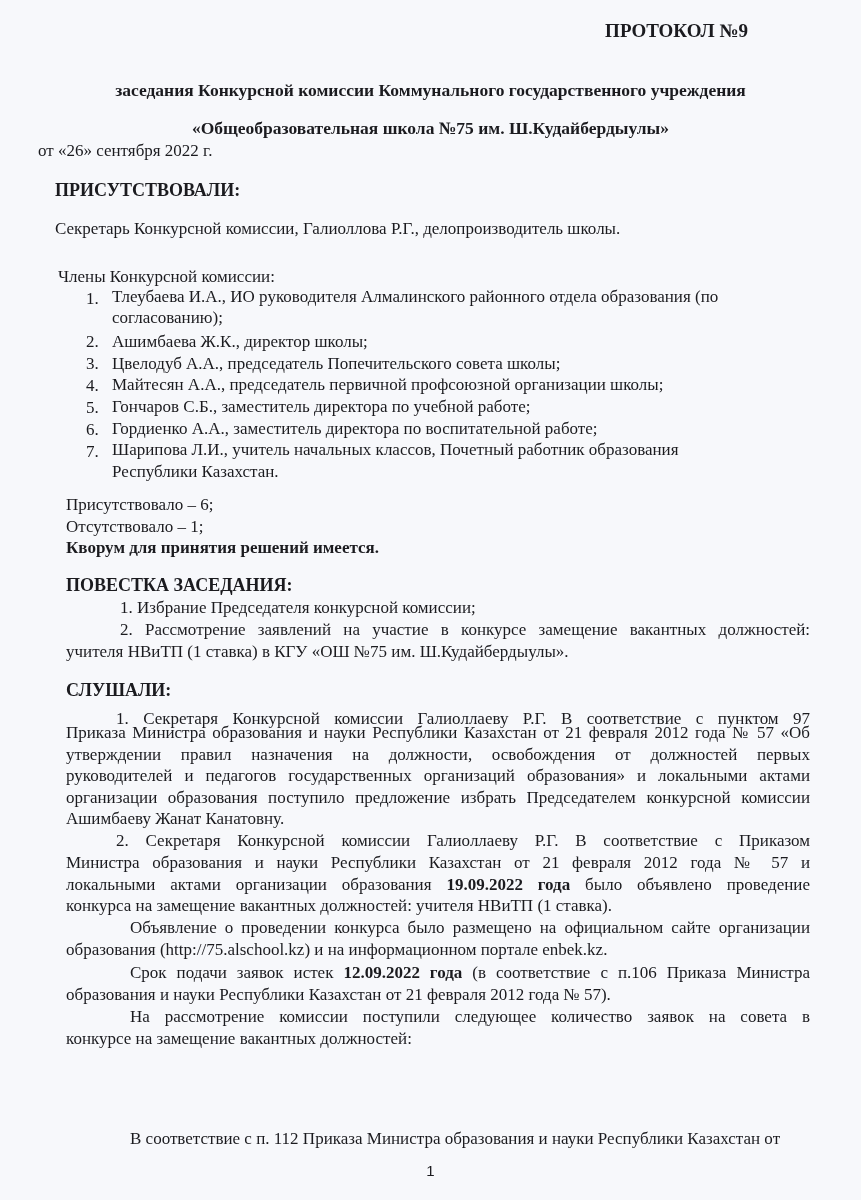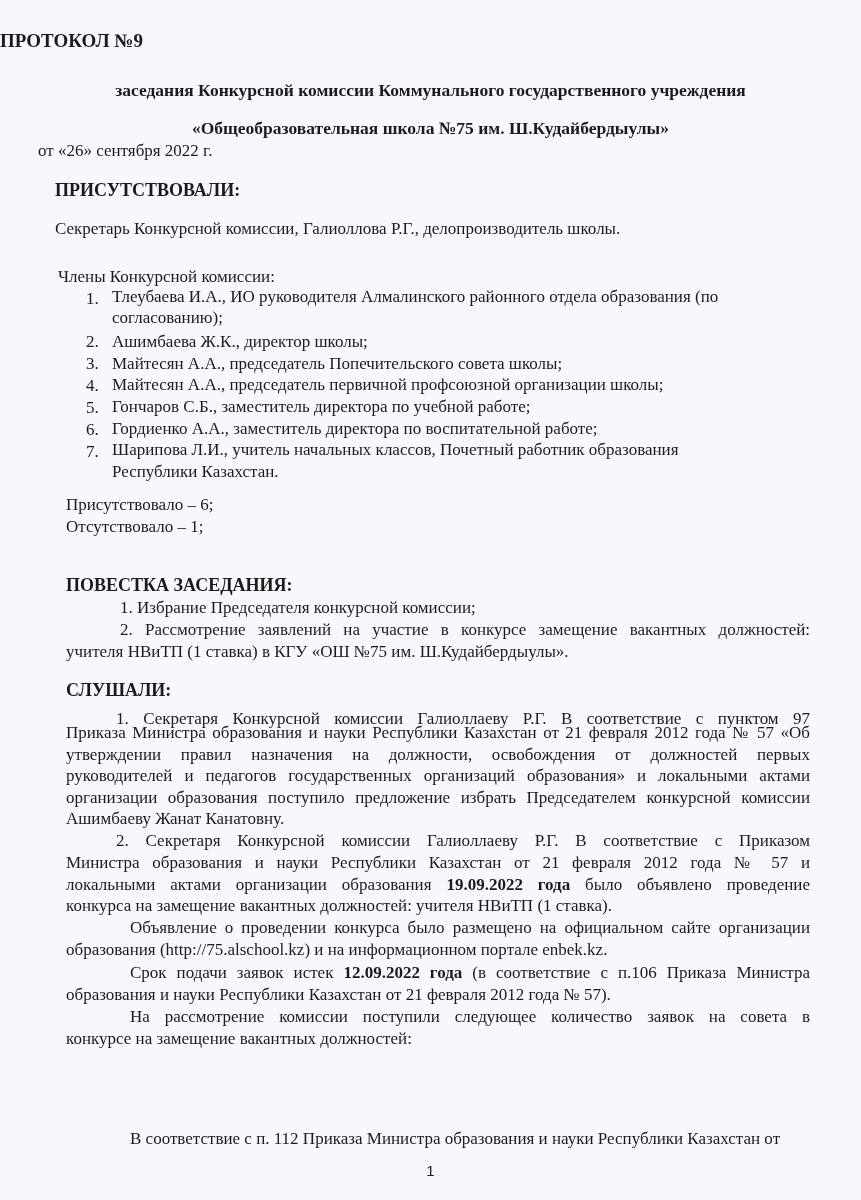--- a/index.html
+++ b/index.html
@@ -4,21 +4,21 @@
 <style>
   html, body { margin: 0; padding: 0; }
   body {
     width: 861px; height: 1200px; overflow: hidden;
     background: #f7f8fb;
     font-family: "Liberation Serif", serif;
     color: #1b1b1f;
   }
   .page { position: relative; width: 861px; height: 1200px; }
   .abs { position: absolute; white-space: nowrap; }
-  .title { font-size: 19px; font-weight: bold; left: 0; width: 748px; text-align: left; top: 30px; }
+  .title { font-size: 19px; font-weight: bold; left: 0; width: 748px; text-align: right; top: 20px; }
   .subtitle { font-size: 17.5px; font-weight: bold; left: 0; width: 861px; text-align: center; line-height: 24px; }
   .txt { font-size: 17px; line-height: 21px; }
   .bold { font-weight: bold; }
   .h { font-size: 18px; font-weight: bold; text-align: center; }
   .just { white-space: normal; text-align: justify; text-align-last: justify; }
   table.apps { position: absolute; left: 77px; top: 1038px; width: 733px; border-collapse: collapse; font-size: 16.5px; }
   table.apps th, table.apps td { border: 1px solid #2a2a2a; padding: 1px 6px; }
   table.apps th { font-weight: bold; text-align: center; line-height: 20px; height: 38px; }
   table.apps td { line-height: 20px; }
   .pagenum { font-family: "Liberation Sans", sans-serif; font-size: 15px; left: 0; width: 861px; text-align: center; top: 1162px; }
@@ -39,38 +39,39 @@
 
   <div>
     <div class="abs txt" style="left:86px;top:288px">1.</div>
     <div class="abs txt" style="left:112px;top:286px">Тлеубаева И.А., ИО руководителя Алмалинского районного отдела образования (по</div>
     <div class="abs txt" style="left:112px;top:307px">согласованию);</div>
 
     <div class="abs txt" style="left:86px;top:331px">2.</div>
     <div class="abs txt" style="left:112px;top:331px">Ашимбаева Ж.К., директор школы;</div>
 
     <div class="abs txt" style="left:86px;top:353px">3.</div>
-    <div class="abs txt" style="left:112px;top:353px">Майтесян А.А., председатель Попечительского совета школы;</div>
+    <div class="abs txt" style="left:112px;top:353px">Цвелодуб А.А., председатель Попечительского совета школы;</div>
 
     <div class="abs txt" style="left:86px;top:375px">4.</div>
     <div class="abs txt" style="left:112px;top:374px">Майтесян А.А., председатель первичной профсоюзной организации школы;</div>
 
     <div class="abs txt" style="left:86px;top:397px">5.</div>
     <div class="abs txt" style="left:112px;top:396px">Гончаров С.Б., заместитель директора по учебной работе;</div>
 
     <div class="abs txt" style="left:86px;top:419px">6.</div>
     <div class="abs txt" style="left:112px;top:418px">Гордиенко А.А., заместитель директора по воспитательной работе;</div>
 
     <div class="abs txt" style="left:86px;top:441px">7.</div>
     <div class="abs txt" style="left:112px;top:439px">Шарипова Л.И., учитель начальных классов, Почетный работник образования</div>
     <div class="abs txt" style="left:112px;top:461px">Республики Казахстан.</div>
   </div>
 
   <div class="abs txt" style="left:66px;top:494px">Присутствовало – 6;</div>
   <div class="abs txt" style="left:66px;top:516px">Отсутствовало – 1;</div>
+  <div class="abs txt bold" style="left:66px;top:537px">Кворум для принятия решений имеется.</div>
 
   <div class="abs h" style="left:66px;top:575px">ПОВЕСТКА ЗАСЕДАНИЯ:</div>
   <div class="abs txt" style="left:120px;top:597px">1. Избрание Председателя конкурсной комиссии;</div>
   <div class="abs txt just" style="left:120px;top:619px;width:690px">2. Рассмотрение заявлений на участие в конкурсе замещение вакантных должностей:</div>
   <div class="abs txt" style="left:66px;top:641px">учителя НВиТП (1 ставка) в КГУ «ОШ №75 им. Ш.Кудайбердыулы».</div>
 
   <div class="abs h" style="left:66px;top:680px">СЛУШАЛИ:</div>
 
   <div>
     <div class="abs txt just" style="left:116px;top:708px;width:694px">1. Секретаря Конкурсной комиссии Галиоллаеву Р.Г. В соответствие с пунктом 97</div>

